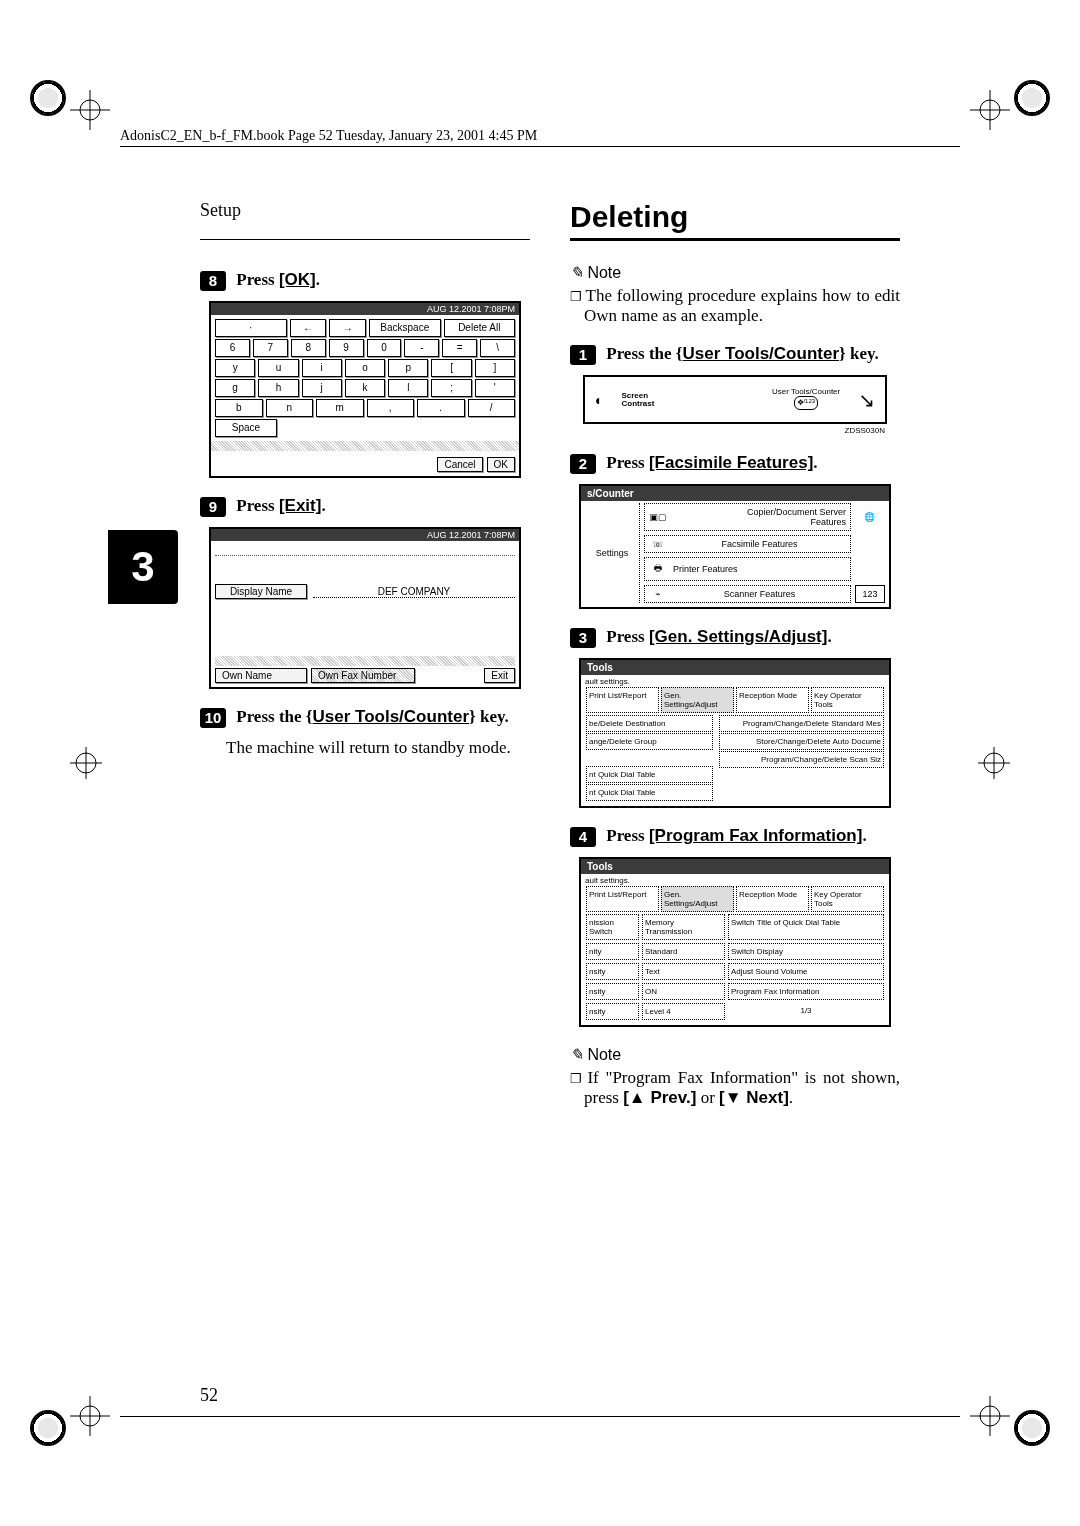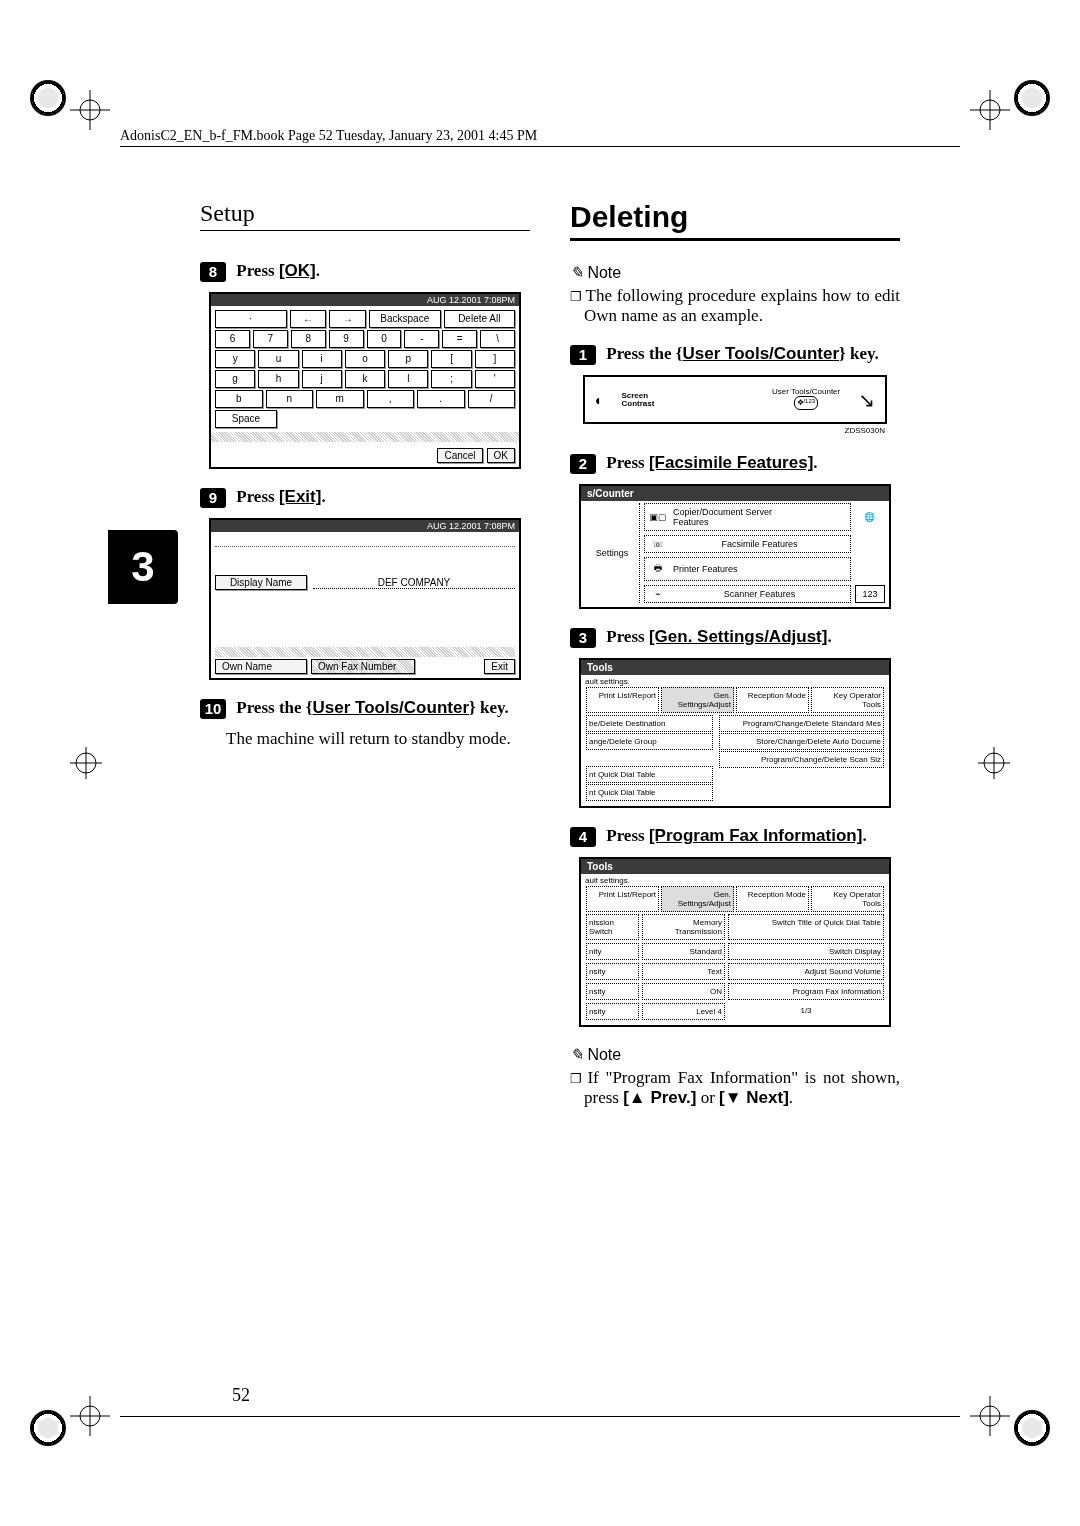--- a/index.html
+++ b/index.html
@@ -90,23 +90,23 @@
     position: absolute;
     top: 200px;
     left: 200px;
     width: 700px;
     display: flex;
     gap: 40px;
     font-size: 17px;
   }
   .col { width: 330px; }
   .setup-head {
-    font-size: 24px;
+    font-size: 18px;
     border-bottom: 1px solid #000;
-    padding-bottom: 3px;
+    padding-bottom: 18px;
     margin-bottom: 30px;
   }
 
   .stepnum {
     display:inline-block;
     background:#000;
     color:#fff;
     font-family: Arial, sans-serif;
     font-weight:bold;
     font-size:15px;
@@ -190,40 +190,39 @@
     content:"❐ ";
     font-size:13px;
   }
 
   .toolsfig .dark {
     background:#3b3b3b; color:#fff; padding:2px 6px; font-weight:bold;
     margin:-4px -4px 2px -4px;
   }
   .toolsfig .row { display:flex; }
   .toolsfig .cell {
-    border:1px dotted #000; flex:1; text-align:right; padding:3px 2px; margin:1px; font-size:8px;
+    border:1px dotted #000; flex:1; text-align:left; padding:3px 2px; margin:1px; font-size:8px;
   }
   .feat-grid {
     display:grid;
     grid-template-columns: 55px 1fr 30px;
     gap:4px;
   }
   .feat-grid .lbl { display:flex; align-items:center; justify-content:center; font-size:9px;}
   .feat-grid .item {
     border:1px dotted #000;
     display:flex; align-items:center; gap:6px; padding:3px 4px; font-size:9px;
   }
   .feat-grid .iconbox { width:18px; text-align:center; }
 
   .pagenum {
     position:absolute;
     left: 200px;
     bottom: 120px;
     font-size: 18px;
-    margin-left: 32px;
   }
 </style>
 </head>
 <body>
 
 <div class="side-dot tl"></div>
 <div class="side-dot tr"></div>
 <div class="side-dot bl"></div>
 <div class="side-dot br"></div>
 
@@ -400,21 +399,21 @@
     <div class="step">
       <span class="stepnum">2</span>
       <span>Press </span><span class="label">[Facsimile Features]</span><span>.</span>
     </div>
     <div class="figure toolsfig">
       <div class="dark">s/Counter</div>
       <div class="feat-grid">
         <div class="lbl" style="grid-row:span 4; border-right:1px dotted #000;">Settings</div>
         <div class="item">
             <span class="iconbox">▣▢</span>
-            <span style="white-space:pre; text-align:left; flex:1;">Copier/Document Server
+            <span style="white-space:pre; text-align:right; flex:1;">Copier/Document Server
 Features</span>
           </div>
         <div class="lbl">🌐</div>
         <div class="item">
             <span class="iconbox">☏</span>
             <span style="text-align:center; flex:1;">Facsimile Features</span>
           </div>
         <div></div>
         <div class="item">
             <span class="iconbox">🖶</span>

